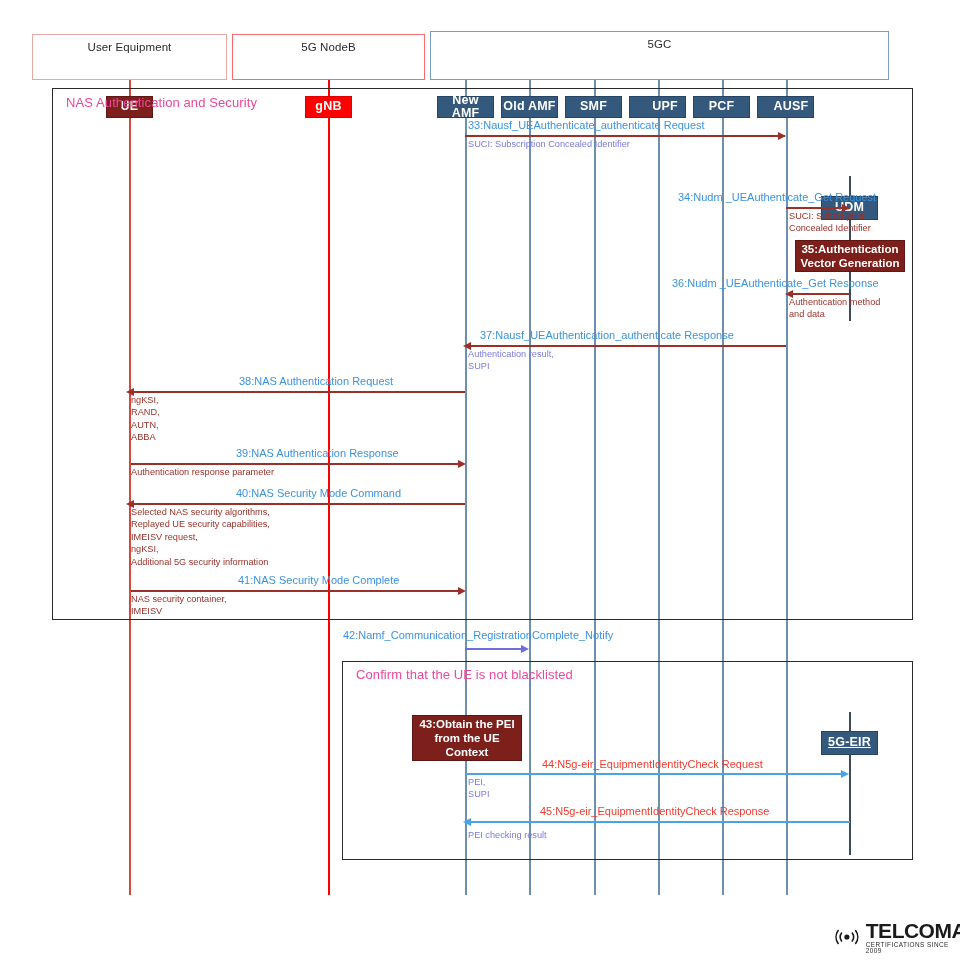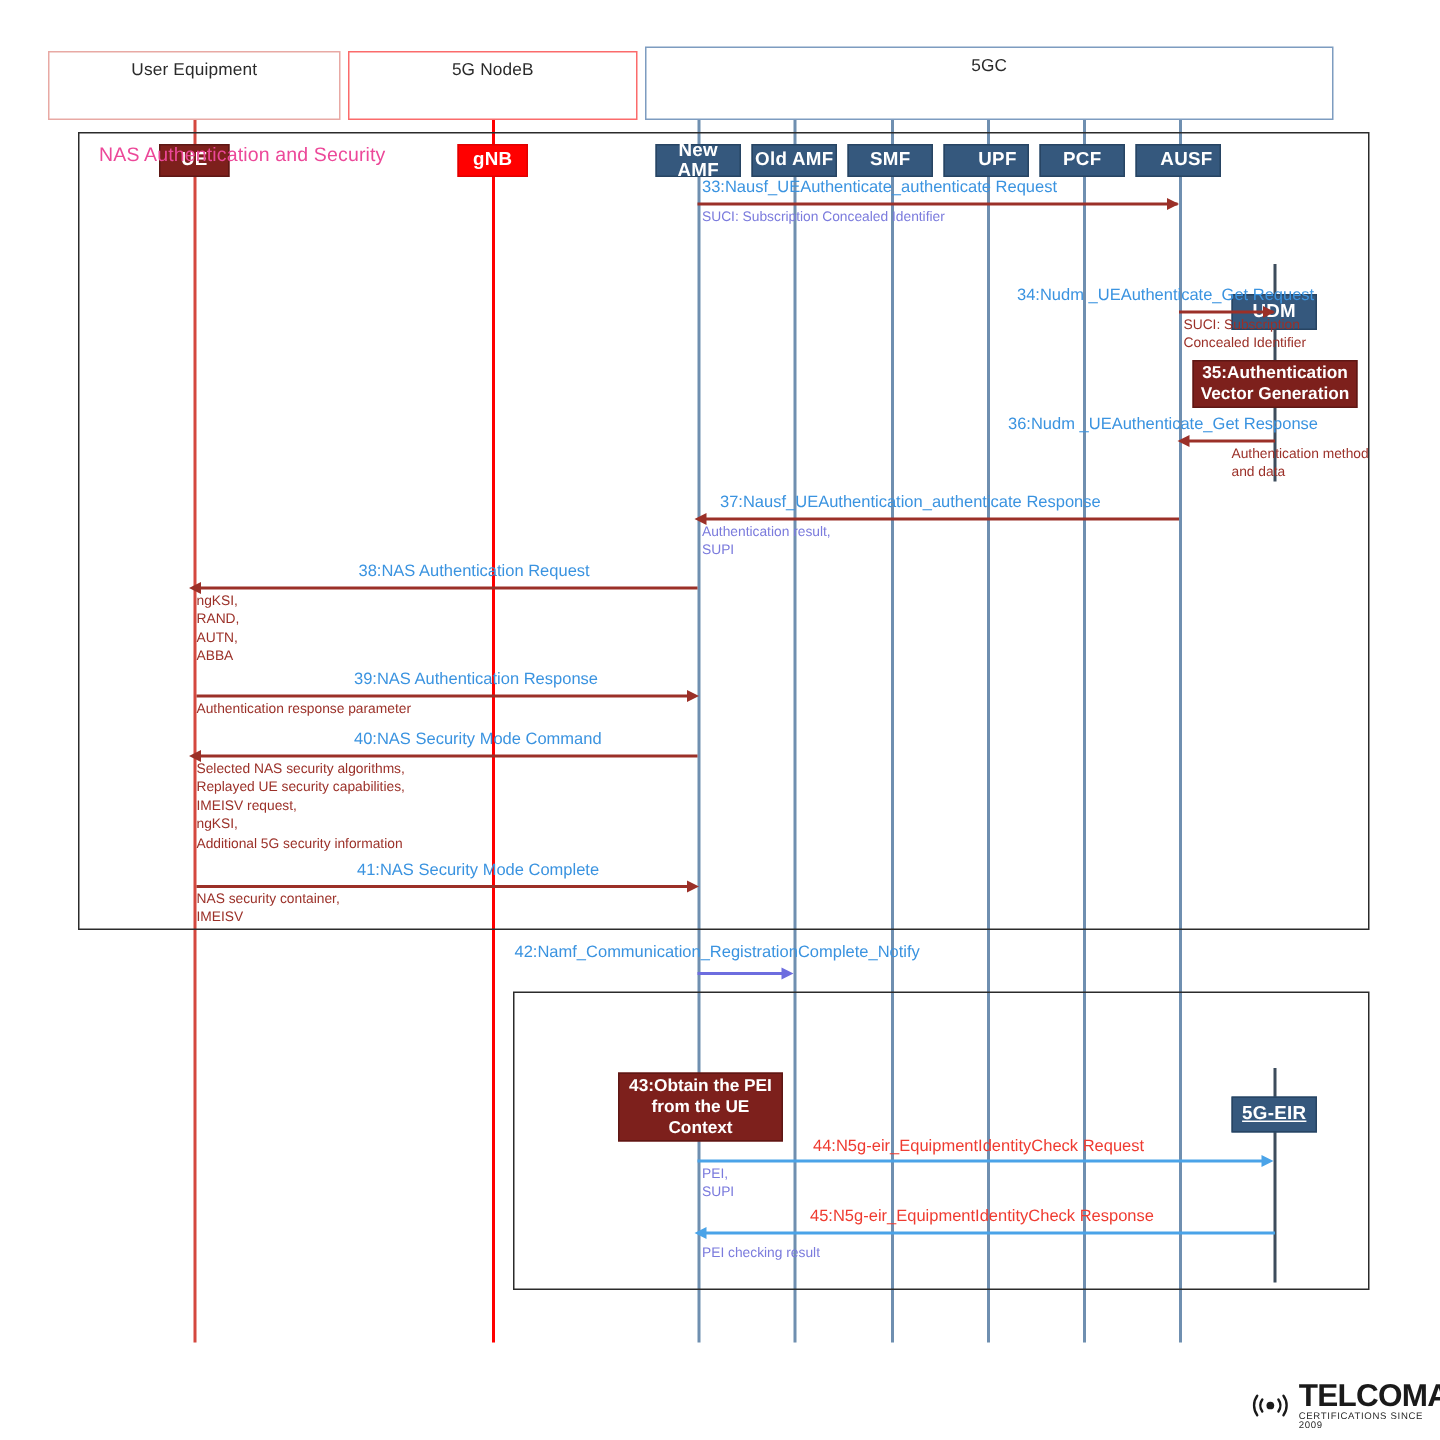--- a/index.html
+++ b/index.html
@@ -131,21 +131,21 @@
   <div class="arrowhead ah-red-r" style="left:842px;top:203.5px;"></div>
   <div class="param red" style="left:789px;top:210px;">SUCI: Subscription
 Concealed Identifier</div>
 
   <div class="action-box" style="left:795px;top:240px;width:110px;height:32px;">35:Authentication
 Vector Generation</div>
 
   <div class="msg-label lbl-blue" style="left:672px;top:277px;">36:Nudm _UEAuthenticate_Get Response</div>
   <div class="msg-line red" style="left:789px;top:293px;width:61px;"></div>
   <div class="arrowhead ah-red-l" style="left:785px;top:289.5px;"></div>
-  <div class="param red" style="left:789px;top:296px;margin-left:32px;">Authentication method
+  <div class="param red" style="left:789px;top:296px;">Authentication method
 and data</div>
 
   <div class="msg-label lbl-blue" style="left:461px;top:329px;margin-left:19px;">37:Nausf_UEAuthentication_authenticate Response</div>
   <div class="msg-line red" style="left:468px;top:345px;width:318px;"></div>
   <div class="arrowhead ah-red-l" style="left:463px;top:341.5px;"></div>
   <div class="param blue" style="left:468px;top:348px;">Authentication result,
 SUPI</div>
 
   <div class="msg-label lbl-blue" style="left:239px;top:375px;">38:NAS Authentication Request</div>
   <div class="msg-line red" style="left:131px;top:391px;width:334px;"></div>
@@ -173,20 +173,21 @@
   <div class="msg-line red" style="left:131px;top:590px;width:331px;"></div>
   <div class="arrowhead ah-red-r" style="left:458px;top:586.5px;"></div>
   <div class="param red" style="left:131px;top:593px;">NAS security container,
 IMEISV</div>
 
   <div class="msg-label lbl-blue" style="left:343px;top:629px;">42:Namf_Communication_RegistrationComplete_Notify</div>
   <div class="msg-line purple" style="left:465px;top:648px;width:58px;"></div>
   <div class="arrowhead ah-pur-r" style="left:521px;top:644.5px;"></div>
 
   <div class="frame" style="left:342px;top:661px;width:571px;height:199px;"></div>
+  <div class="frame-label" style="left:356px;top:667px;">Confirm that the UE is not blacklisted</div>
 
   <div class="action-box" style="left:412px;top:715px;width:110px;height:46px;">43:Obtain the PEI
 from the UE
 Context</div>
 
   <div class="msg-label lbl-red" style="left:542px;top:758px;">44:N5g-eir_EquipmentIdentityCheck Request</div>
   <div class="msg-line lblue" style="left:465px;top:773px;width:378px;"></div>
   <div class="arrowhead ah-lb-r" style="left:841px;top:769.5px;"></div>
   <div class="param blue" style="left:468px;top:776px;">PEI,
 SUPI</div>

